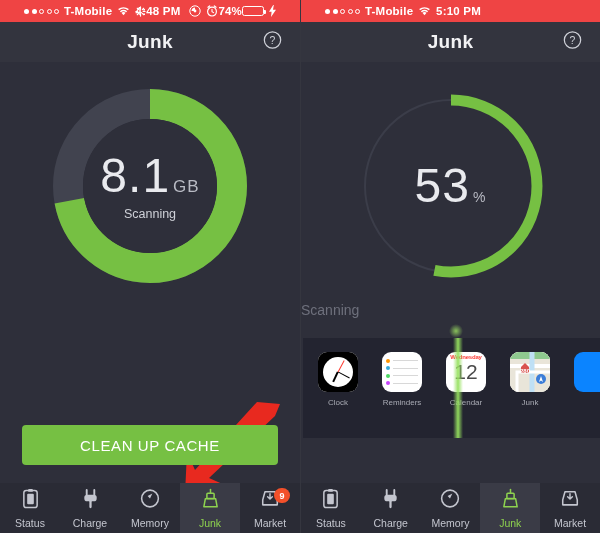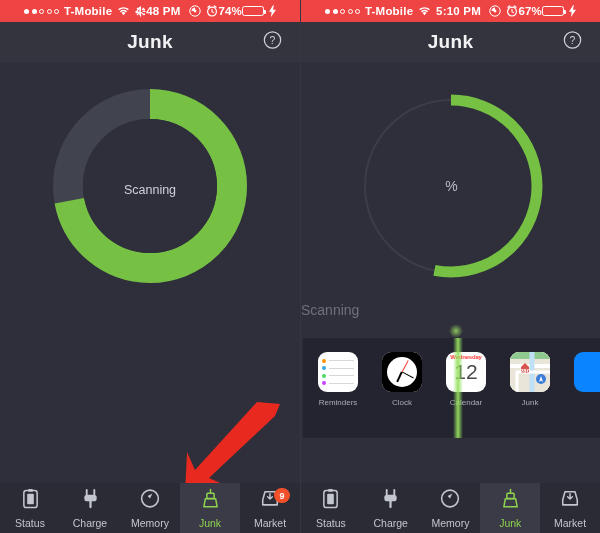--- a/index.html
+++ b/index.html
@@ -216,31 +216,38 @@
       <div class="donut-wrap">
         <div class="donut">
           <svg width="196" height="196" viewBox="0 0 196 196">
 
             <circle cx="98" cy="98" r="82" fill="none" stroke="#41434f" stroke-width="30"></circle>
 
             <circle cx="98" cy="98" r="82" fill="none" stroke="#76c043" stroke-width="30" stroke-dasharray="370.9 144.3" transform="rotate(-90 98 98)"></circle>
             <circle cx="98" cy="98" r="67" fill="#2e2f3a"></circle>
           </svg>
           <div class="donut-center">
+            <div class="big-num">
+              <span>8.1</span>
+              <span class="big-unit">GB</span>
+            </div>
             <div class="sub-label">Scanning</div>
           </div>
         </div>
       </div>
 
       <div class="arrow">
         <svg width="100" height="96" viewBox="0 0 100 96">
           <path d="M95 4 L72 2 L10 70 L2 52 L0 94 L42 86 L24 78 L90 16 Z" fill="#e8291f"></path>
         </svg>
       </div>
 
+      <div class="clean-btn">
+        <span>CLEAN UP CACHE</span>
+      </div>
     </div>
 
     <div class="tabbar">
       <div class="tab">
         <span>
           <svg width="19" height="21" viewBox="0 0 20 22">
               <rect x="3" y="2.5" width="14" height="18" rx="2.5" fill="none" stroke="#c4c6cf" stroke-width="1.6"></rect>
               <rect x="6.5" y="6" width="7" height="11" rx="1" fill="#c4c6cf"></rect>
               <rect x="7.5" y="1" width="5" height="3" rx="1" fill="#c4c6cf"></rect>
             </svg>
@@ -303,45 +310,20 @@
         <span class="carrier">T-Mobile</span>
         <span class="sb-icon">
           <svg width="13" height="10" viewBox="0 0 13 10">
               <path d="M6.5 9.2 4.4 6.7a3.4 3.4 0 0 1 4.2 0L6.5 9.2z" fill="#fff"></path>
               <path d="M2.9 5.2a5.7 5.7 0 0 1 7.2 0l-.9 1.1a4.3 4.3 0 0 0-5.4 0l-.9-1.1z" fill="#fff"></path>
               <path d="M1.2 3.1a8.3 8.3 0 0 1 10.6 0l-.9 1.1a6.9 6.9 0 0 0-8.8 0L1.2 3.1z" fill="#fff"></path>
             </svg>
         </span>
       </div>
       <div class="sb-time">5:10 PM</div>
-      <div class="sb-right">
-        <span class="sb-icon">
-          <svg width="12" height="12" viewBox="0 0 12 12">
-              <circle cx="6" cy="6" r="5.2" fill="none" stroke="#fff" stroke-width="1"></circle>
-              <path d="M6 2.6 C4 2.6 2.6 4 2.6 6 h3.4 z" fill="#fff"></path>
-              <circle cx="6" cy="6" r="1.4" fill="#fff"></circle>
-            </svg>
-        </span>
-        <span class="sb-icon">
-          <svg width="12" height="12" viewBox="0 0 12 12">
-              <circle cx="6" cy="6.6" r="4.4" fill="none" stroke="#fff" stroke-width="1.2"></circle>
-              <path d="M6 4.2v2.4l1.6 1" stroke="#fff" stroke-width="1.1" fill="none" stroke-linecap="round"></path>
-              <path d="M2 2.2 3.6.9M10 2.2 8.4.9" stroke="#fff" stroke-width="1.3" stroke-linecap="round"></path>
-            </svg>
-        </span>
-        <span class="battery-pct">67%</span>
-        <span class="battery">
-          <span class="battery-fill" style="width:67%"></span>
-        </span>
-        <span class="sb-icon">
-          <svg width="7" height="12" viewBox="0 0 7 12">
-              <path d="M4.2 0 0 6.8h2.6L2 12 7 4.8H4l.8-4.8z" fill="#fff"></path>
-            </svg>
-        </span>
-      </div>
     </div>
 
     <div class="navbar">
       <span class="nav-title">Junk</span>
       <span class="help-btn">
         <svg width="19" height="19" viewBox="0 0 20 20">
             <circle cx="10" cy="10" r="8.6" fill="none" stroke="#cfd1d8" stroke-width="1.3"></circle>
             <text x="10" y="14.4" text-anchor="middle" font-family="Liberation Sans, sans-serif" font-size="11" fill="#cfd1d8">?</text>
           </svg>
       </span>
@@ -349,30 +331,44 @@
 
     <div class="body-area">
       <div class="donut-wrap">
         <div class="donut">
           <svg width="196" height="196" viewBox="0 0 196 196">
             <circle cx="98" cy="98" r="86" fill="none" stroke="#3b3d49" stroke-width="2"></circle>
             <circle cx="98" cy="98" r="86" fill="none" stroke="#76c043" stroke-width="11" stroke-dasharray="286.4 253.9" transform="rotate(-90 98 98)"></circle>
           </svg>
           <div class="donut-center">
             <div class="big-num">
+              <span>53</span>
               <span class="big-unit pct">%</span>
             </div>
           </div>
         </div>
       </div>
 
       <div class="scanning-text">Scanning</div>
 
       <div class="app-panel">
         <div class="app-row">
+
+          <div class="app-item">
+            <div class="app-icon">
+              <div class="clock-face">
+                <div class="clock-inner">
+                  <span class="hand" style="width:1.6px;height:11px;transform:translateX(-50%) rotate(205deg)"></span>
+                  <span class="hand" style="width:1.2px;height:13px;transform:translateX(-50%) rotate(118deg)"></span>
+                  <span class="hand" style="width:.8px;height:13px;background:#ff3b30;transform:translateX(-50%) rotate(28deg)"></span>
+                </div>
+              </div>
+            </div>
+            <div class="app-name">Clock</div>
+          </div>
 
           <div class="app-item">
             <div class="app-icon">
               <div class="ri">
                 <div class="ri-row">
                     <span class="ri-bullet" style="background:#ff9500"></span>
                     <span class="ri-line"></span>
                   </div>
                 <div class="ri-row">
                     <span class="ri-bullet" style="background:#34aadc"></span>
@@ -386,33 +382,20 @@
                     <span class="ri-bullet" style="background:#c644fc"></span>
                     <span class="ri-line"></span>
                   </div>
               </div>
             </div>
             <div class="app-name">Reminders</div>
           </div>
 
           <div class="app-item">
             <div class="app-icon">
-              <div class="clock-face">
-                <div class="clock-inner">
-                  <span class="hand" style="width:1.6px;height:11px;transform:translateX(-50%) rotate(205deg)"></span>
-                  <span class="hand" style="width:1.2px;height:13px;transform:translateX(-50%) rotate(118deg)"></span>
-                  <span class="hand" style="width:.8px;height:13px;background:#ff3b30;transform:translateX(-50%) rotate(28deg)"></span>
-                </div>
-              </div>
-            </div>
-            <div class="app-name">Clock</div>
-          </div>
-
-          <div class="app-item">
-            <div class="app-icon">
               <div class="cal">
                 <span class="cal-day">Wednesday</span>
                 <span class="cal-num">12</span>
               </div>
             </div>
             <div class="app-name">Calendar</div>
           </div>
 
           <div class="app-item">
             <div class="app-icon">

